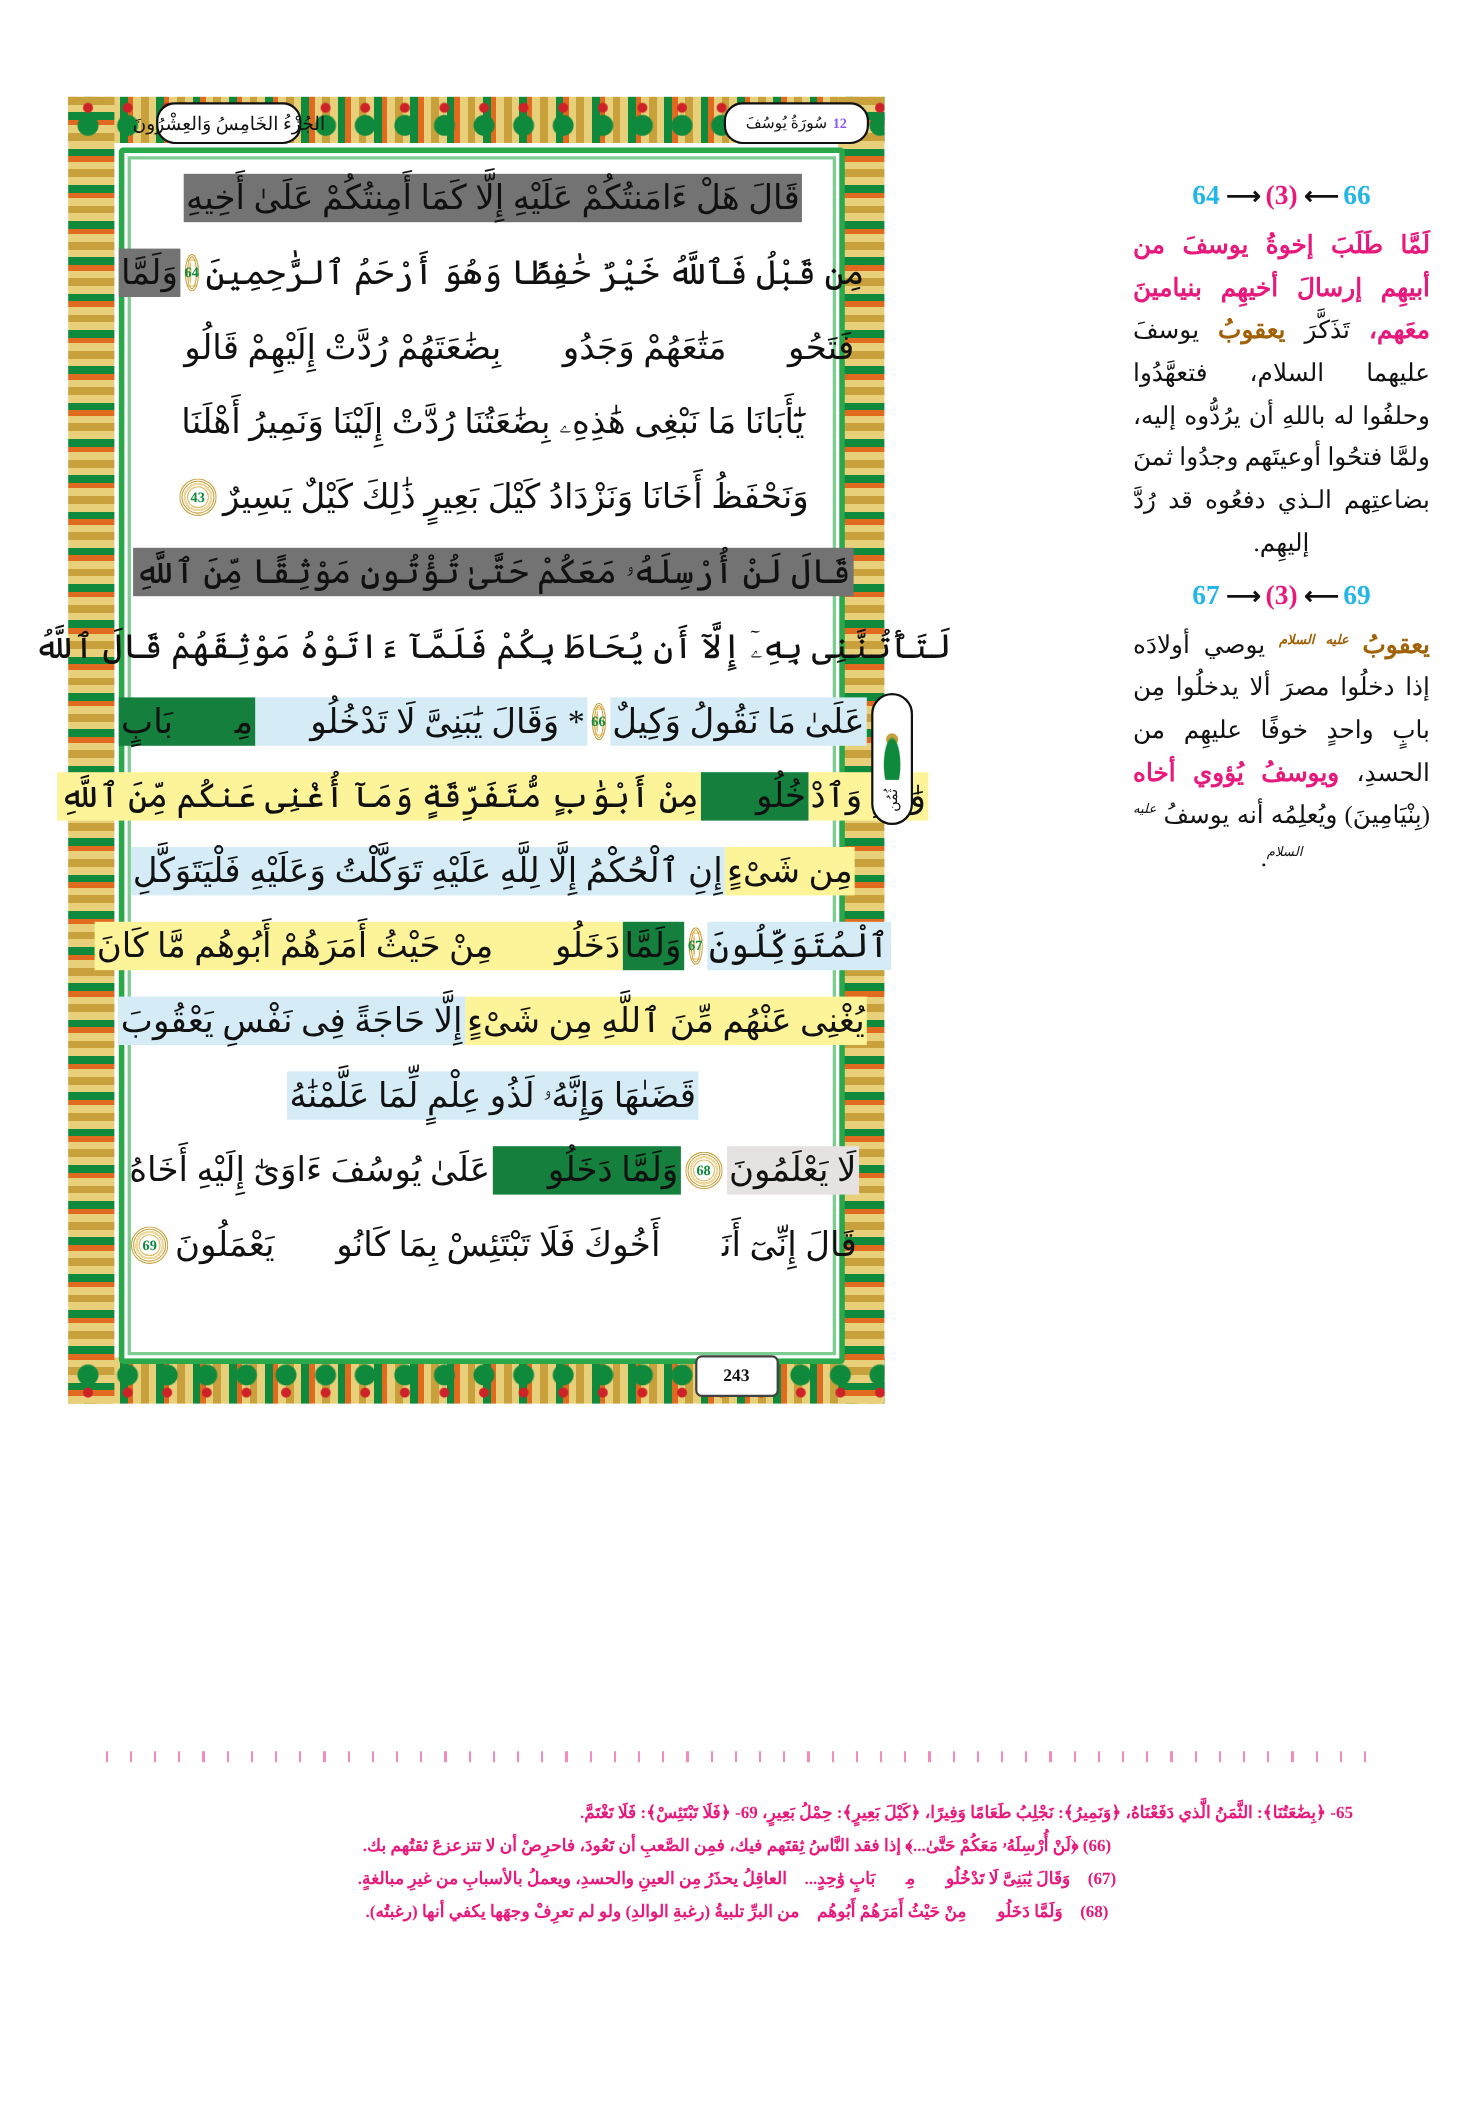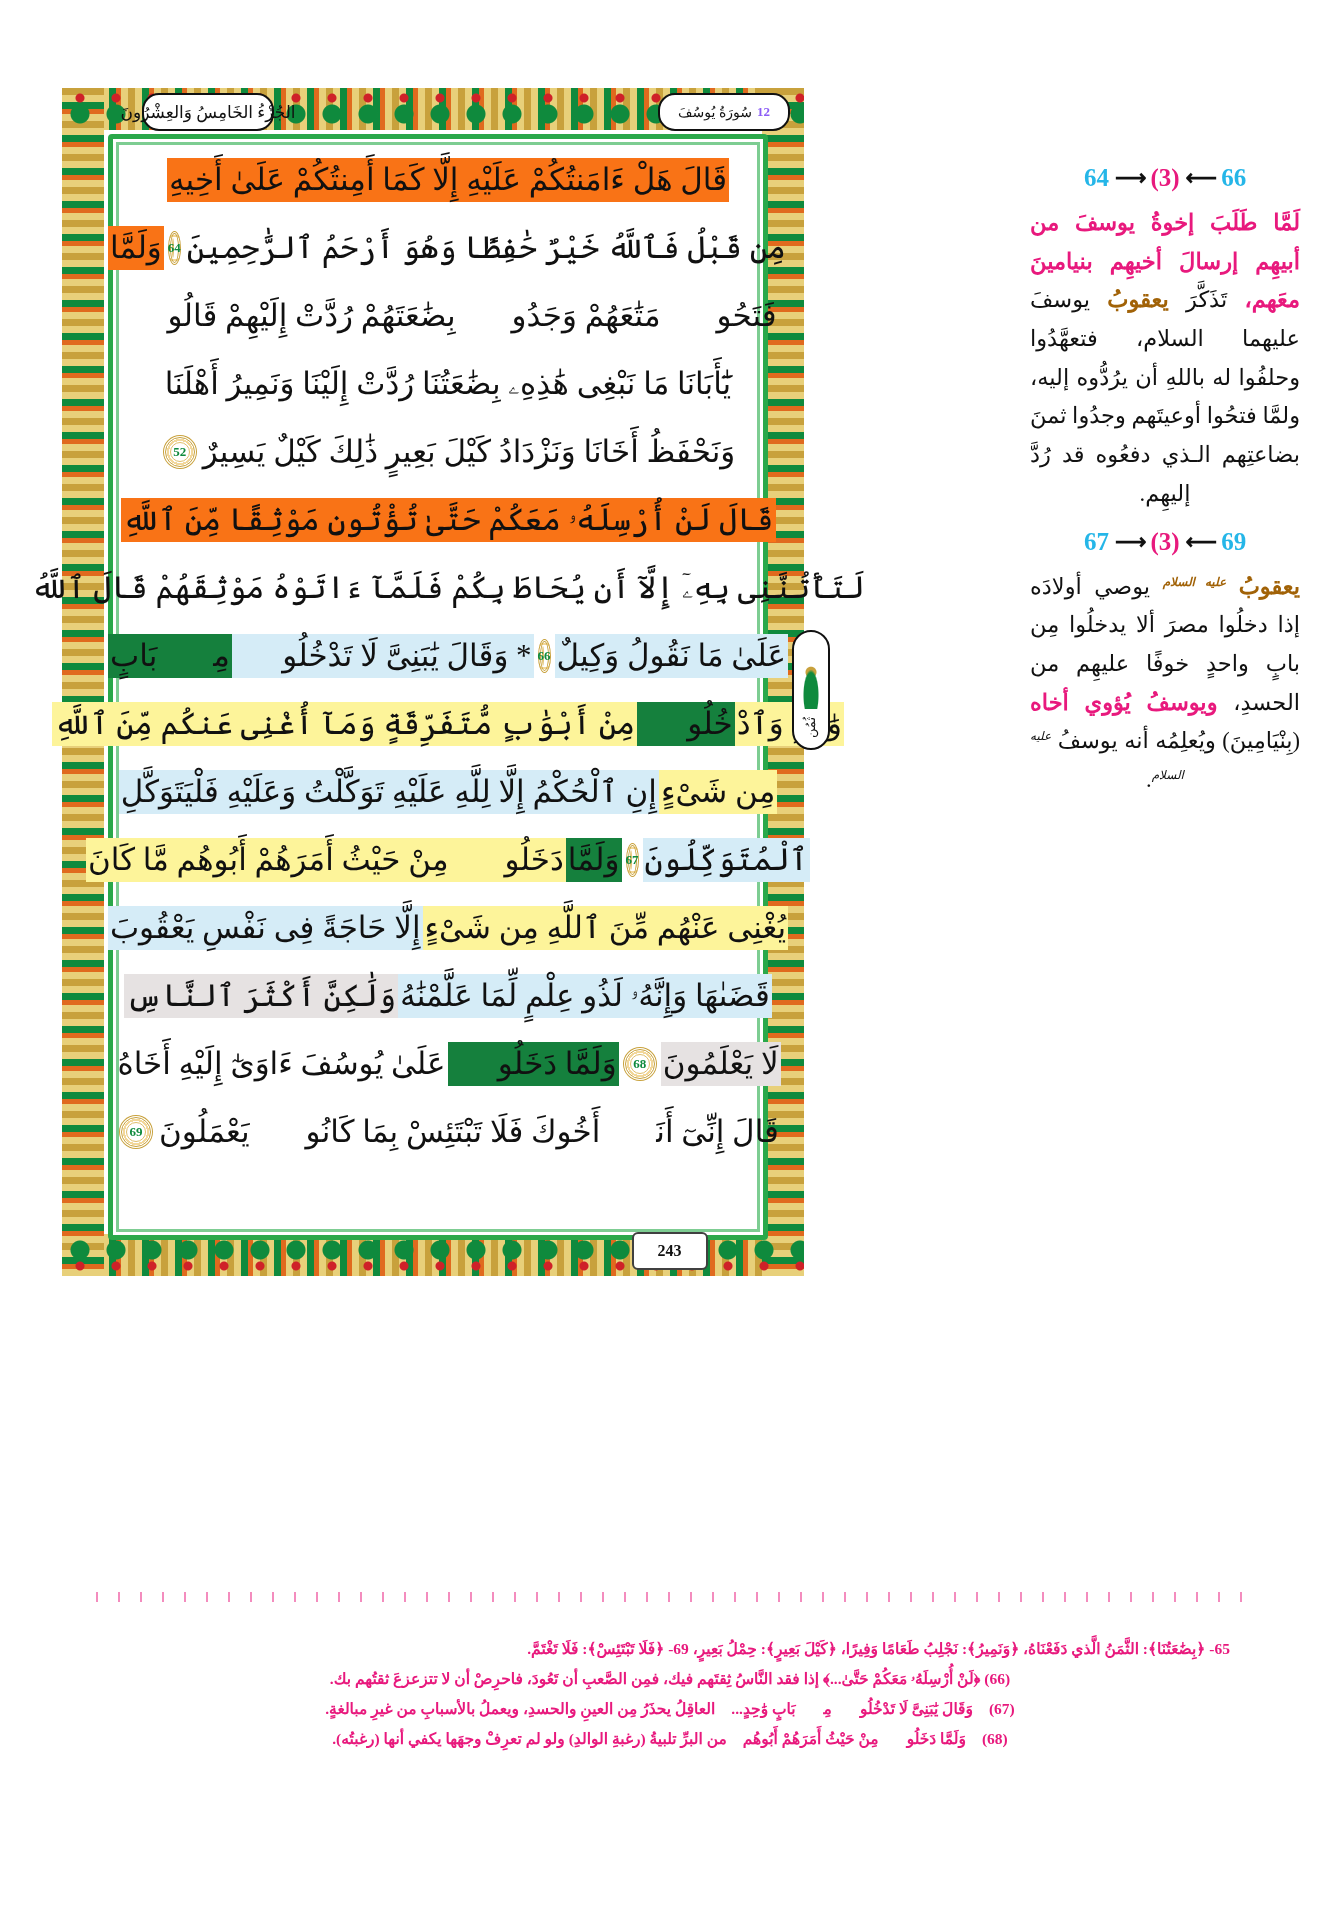--- a/index.html
+++ b/index.html
@@ -65,21 +65,21 @@
   .surah-label .no{font-size:13px;color:#8b5cf6;font-weight:bold;}
 
   
   #quran{position:absolute;left:112px;top:146px;width:672px;height:1104px;
      direction:rtl;text-align:center;}
   .aline{height:68px;display:flex;align-items:center;justify-content:center;
      white-space:nowrap;}
   .aline .seg{font-size:31px;color:#111;letter-spacing:0px;
      font-family:"Liberation Serif","DejaVu Serif",serif;
      padding:3px 2px;line-height:1.25;}
-  .hl-orange{background:#f97316;}
+  .hl-orange{background:#737373;}
   .hl-cyan{background:#d5ecf7;}
   .hl-yellow{background:#fdf49a;}
   .hl-pink{background:#15803d;}
   .hl-grey{background:#e6e2e2;}
 
   
   .ayah{display:inline-flex;align-items:center;justify-content:center;
      width:34px;height:34px;margin:0 4px;position:relative;
      font-size:13px;color:#0f8a3d;font-weight:bold;background:
        radial-gradient(circle at 50% 50%, #ffffff 0 11px, #f2d79a 11px 13px, #ffffff 13px 15px, transparent 16px);
@@ -172,21 +172,21 @@
       </div>
       <div class="aline">
         <span class="seg ">فَتَحُوا۟ مَتَٰعَهُمْ وَجَدُوا۟ بِضَٰعَتَهُمْ رُدَّتْ إِلَيْهِمْ قَالُوا۟</span>
       </div>
       <div class="aline">
         <span class="seg ">يَٰٓأَبَانَا مَا نَبْغِى هَٰذِهِۦ بِضَٰعَتُنَا رُدَّتْ إِلَيْنَا وَنَمِيرُ أَهْلَنَا</span>
       </div>
       <div class="aline">
         <span class="seg ">وَنَحْفَظُ أَخَانَا وَنَزْدَادُ كَيْلَ بَعِيرٍ ذَٰلِكَ كَيْلٌ يَسِيرٌ</span>
         <span class="ayah">
-          <span>52</span>
+          <span>43</span>
         </span>
       </div>
       <div class="aline">
         <span class="seg hl-orange">قَالَ لَنْ أُرْسِلَهُۥ مَعَكُمْ حَتَّىٰ تُؤْتُونِ مَوْثِقًا مِّنَ ٱللَّهِ</span>
       </div>
       <div class="aline">
         <span class="seg ">لَتَأْتُنَّنِى بِهِۦٓ إِلَّآ أَن يُحَاطَ بِكُمْ فَلَمَّآ ءَاتَوْهُ مَوْثِقَهُمْ قَالَ ٱللَّهُ</span>
       </div>
       <div class="aline">
         <span class="seg hl-cyan">عَلَىٰ مَا نَقُولُ وَكِيلٌ</span>
@@ -212,21 +212,20 @@
         </span>
         <span class="seg hl-pink">وَلَمَّا</span>
         <span class="seg hl-yellow">دَخَلُوا۟ مِنْ حَيْثُ أَمَرَهُمْ أَبُوهُم مَّا كَانَ</span>
       </div>
       <div class="aline">
         <span class="seg hl-yellow">يُغْنِى عَنْهُم مِّنَ ٱللَّهِ مِن شَىْءٍ</span>
         <span class="seg hl-cyan">إِلَّا حَاجَةً فِى نَفْسِ يَعْقُوبَ</span>
       </div>
       <div class="aline">
         <span class="seg hl-cyan">قَضَىٰهَا وَإِنَّهُۥ لَذُو عِلْمٍ لِّمَا عَلَّمْنَٰهُ</span>
-        <span class="seg hl-grey">وَلَٰكِنَّ أَكْثَرَ ٱلنَّاسِ</span>
       </div>
       <div class="aline">
         <span class="seg hl-grey">لَا يَعْلَمُونَ</span>
         <span class="ayah">
           <span>68</span>
         </span>
         <span class="seg hl-pink">وَلَمَّا دَخَلُوا۟</span>
         <span class="seg ">عَلَىٰ يُوسُفَ ءَاوَىٰٓ إِلَيْهِ أَخَاهُ</span>
       </div>
       <div class="aline">

